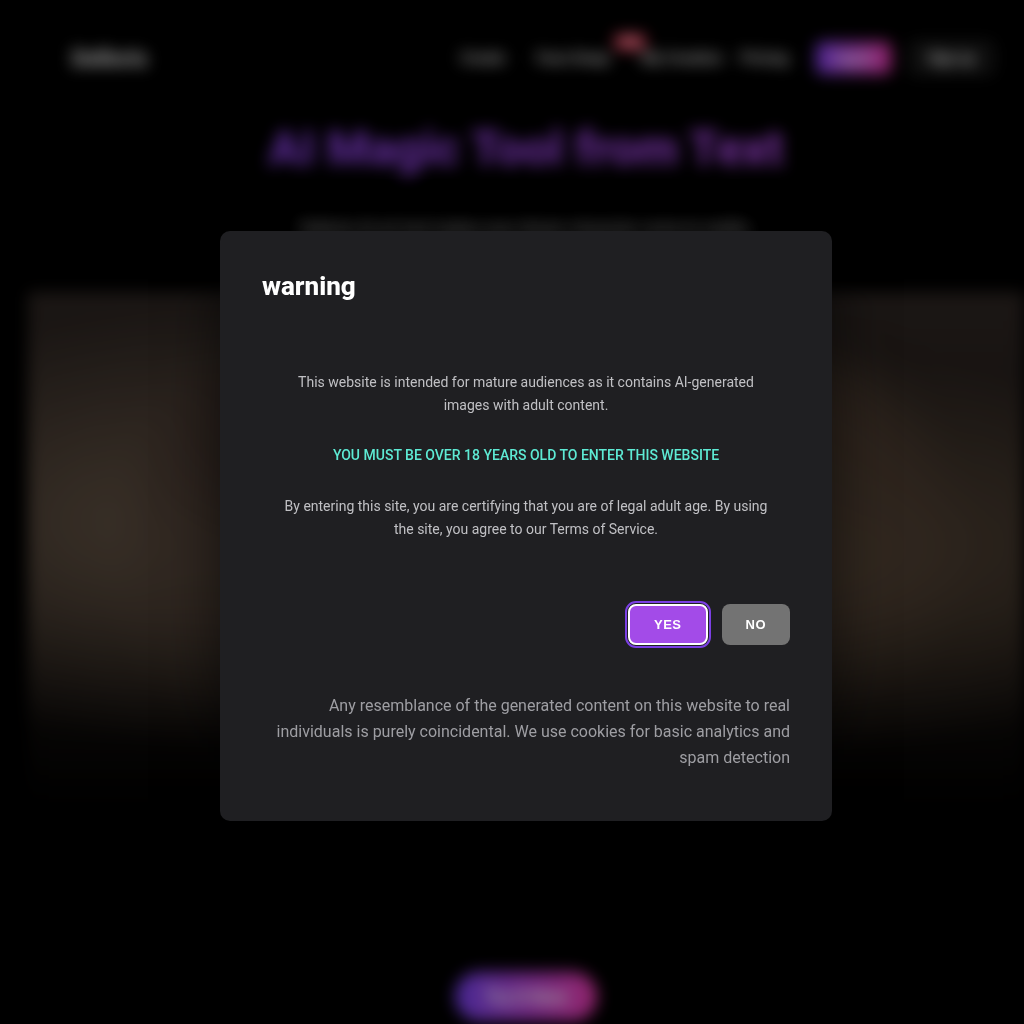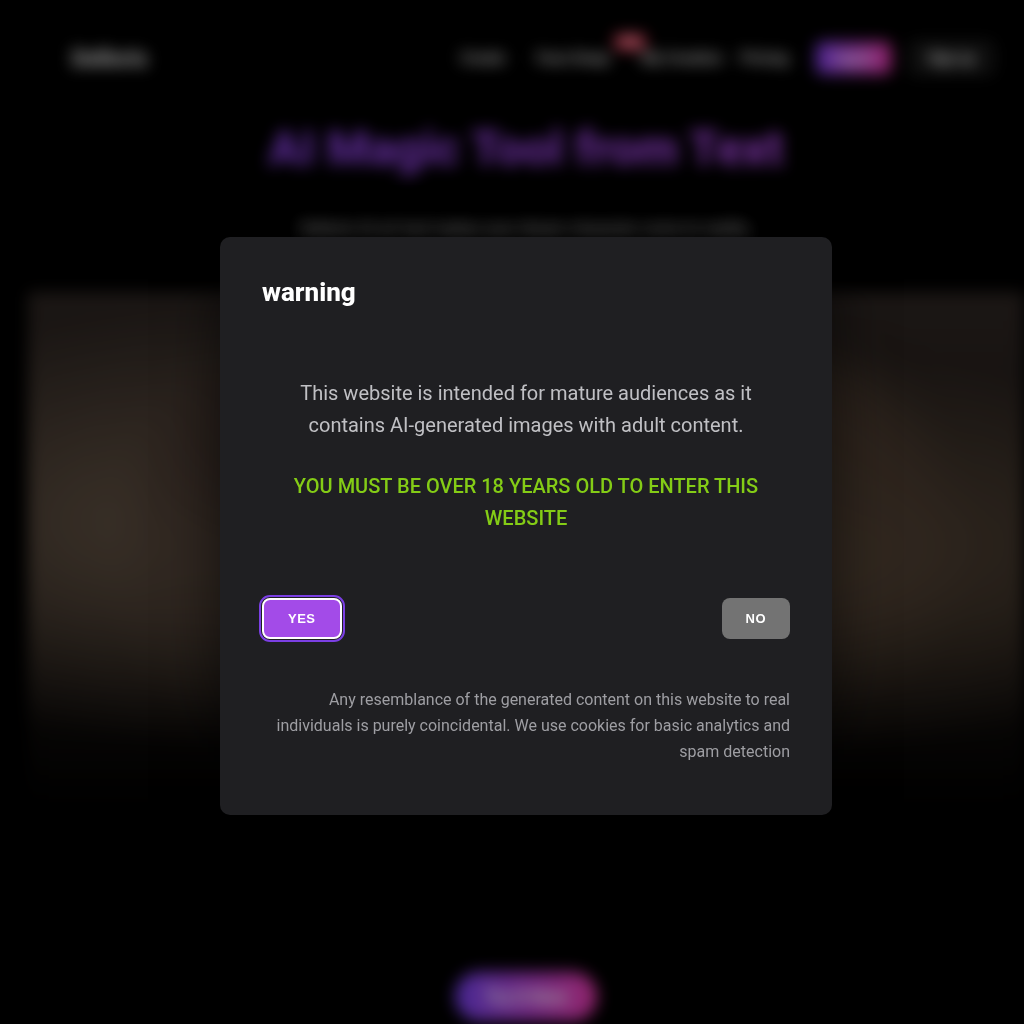--- a/index.html
+++ b/index.html
@@ -148,33 +148,33 @@
     box-shadow: 0 20px 60px rgba(0,0,0,0.6);
   }
   .modal-title {
     font-size: 26px;
     font-weight: 800;
     color: #fff;
     margin-bottom: 28px;
   }
   .modal-body {
     color: #c0c0c4;
-    font-size: 20px;
+    font-size: 14px;
     line-height: 1.62;
     text-align: center;
   }
   .modal-body p { margin: 0; }
   .age-line {
-    color: #84cc16;
+    color: #5eead4;
     font-weight: 500;
     margin: 2px 0;
   }
   .modal-actions {
     display: flex;
-    justify-content: space-between;
+    justify-content: flex-end;
     gap: 14px;
     margin: 22px 0 20px;
   }
   .btn-yes {
     background: #a34be8;
     color: #fff;
     font-weight: 700;
     font-size: 13px;
     letter-spacing: 0.5px;
     padding: 11px 24px;
@@ -230,20 +230,21 @@
     <span class="btn-cta">Try It Now</span>
   </div>
 </div>
 
 <div class="overlay">
   <div class="modal">
     <div class="modal-title">warning</div>
     <div class="modal-body">
       <p>This website is intended for mature audiences as it contains AI-generated images with adult content.</p>
       <p class="age-line">YOU MUST BE OVER 18 YEARS OLD TO ENTER THIS WEBSITE</p>
+      <p>By entering this site, you are certifying that you are of legal adult age. By using the site, you agree to our Terms of Service.</p>
     </div>
     <div class="modal-actions">
       <button class="btn-yes">YES</button>
       <button class="btn-no">NO</button>
     </div>
     <div class="disclaimer">Any resemblance of the generated content on this website to real individuals is purely coincidental. We use cookies for basic analytics and spam detection</div>
   </div>
 </div>
 
 </body></html>

